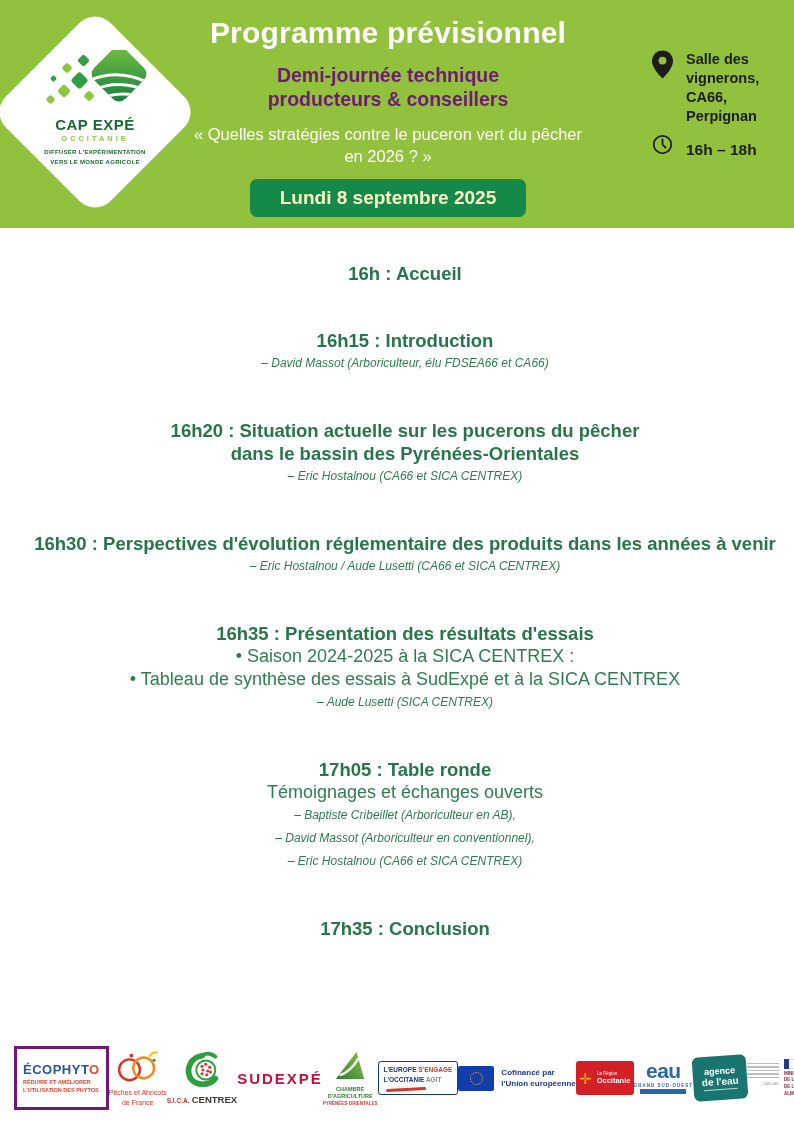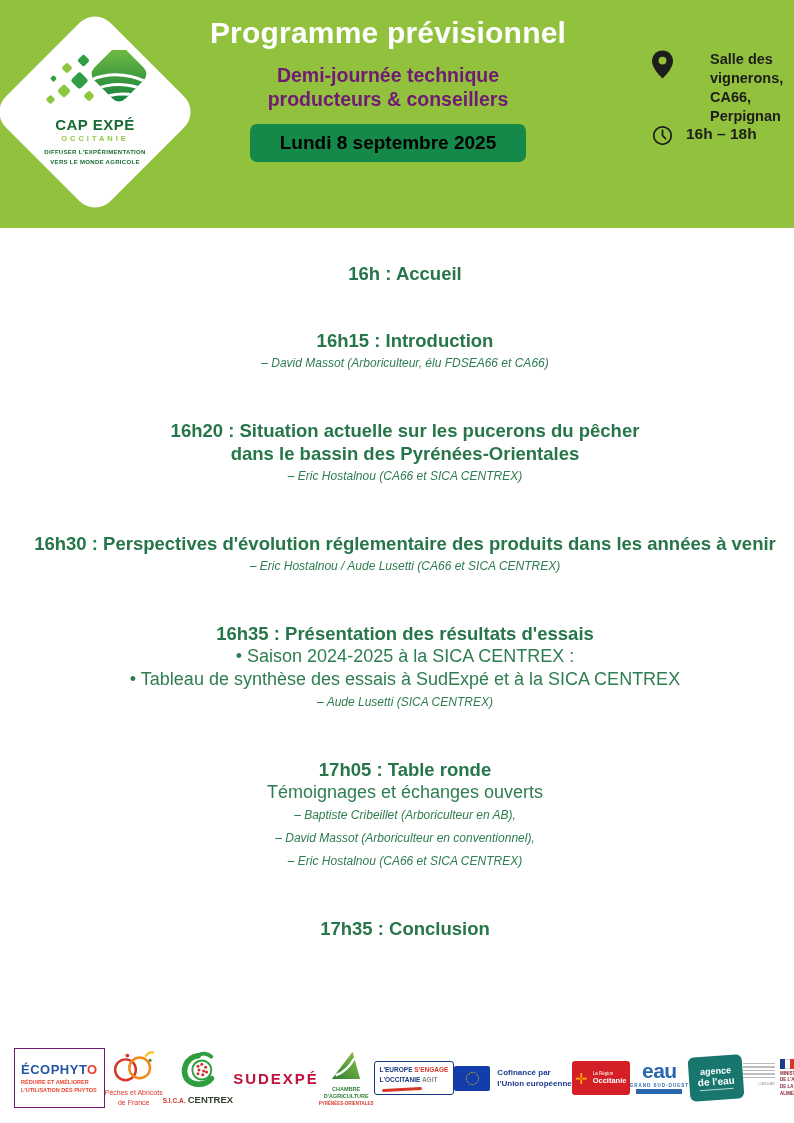--- a/index.html
+++ b/index.html
@@ -16,44 +16,44 @@
   .diamond-inner { position:absolute; inset:0; transform:rotate(-45deg); display:flex; flex-direction:column;
                    align-items:center; padding-top:12px; text-align:center; }
   .cap-name { font-size:15px; font-weight:bold; color:#1a6b33; letter-spacing:0.5px; margin-top:-2px; }
   .cap-occ  { font-size:7.5px; font-weight:bold; color:#8dc63f; letter-spacing:3px; margin-top:1px; }
   .cap-tag  { font-size:6px; font-weight:bold; color:#1a6b33; line-height:1.6; margin-top:5px; letter-spacing:0.3px; }
 
   .h-center { position:absolute; left:156px; top:0; width:464px; text-align:center; }
   .h-title  { margin-top:16px; font-size:30px; font-weight:bold; color:#ffffff; letter-spacing:0.2px; }
   .h-sub    { margin-top:13px; font-size:19.5px; font-weight:bold; color:#701a75; line-height:1.25; }
   .h-quote  { margin-top:11px; font-size:16.5px; color:#ffffff; line-height:1.35; }
-  .h-date   { display:inline-block; margin-top:12px; background:#15894a; color:#000000; font-weight:bold;
+  .h-date   { display:inline-block; margin-top:12px; background:#15894a; color:#fef9c3; font-weight:bold;
               font-size:19px; padding:8px 30px; border-radius:7px; }
 
   .h-right  { position:absolute; left:652px; top:50px; width:138px; }
   .loc-row  { display:flex; gap:13px; }
-  .loc-text { font-size:14.5px; font-weight:bold; color:#1d1d1b; line-height:1.3;margin-left:24px; }
-  .time-row { display:flex; gap:13px; margin-top:0; align-items:flex-start; }
+  .loc-text { font-size:14.5px; font-weight:bold; color:#1d1d1b; line-height:1.3; }
+  .time-row { display:flex; gap:13px; margin-top:9px; align-items:flex-end; }
   .time-text{ font-size:15.5px; font-weight:bold; color:#1d1d1b; }
 
   
   .main { position:absolute; top:228px; left:8px; width:794px; }
   .session { text-align:center; margin-bottom:44px; }
   .session:first-child { margin-top:34px; }
   .s-title  { font-size:18.5px; font-weight:bold; color:#27764a; line-height:23px; }
   .s-plain  { font-size:18px; color:#2e7d50; line-height:23px; }
   .s-bullet { font-size:18px; color:#2e7d50; line-height:23px; }
   .s-author { font-size:12px; font-style:italic; color:#2e7d50; line-height:23px; }
 
   
   .footer { position:absolute; bottom:8px; left:0; width:794px; height:74px; display:flex; align-items:center;
             justify-content:space-between; padding:0 14px; }
   .flogo { display:flex; flex-direction:column; align-items:center; flex-shrink:0; }
 
-  .eco-box { border:1px solid #701a75; padding:13px 6px; text-align:left; }
+  .eco-box { border:3px solid #701a75; padding:13px 6px; text-align:left; }
   .eco-brand { font-size:13px; font-weight:bold; color:#2456a4; letter-spacing:0.5px; }
   .eco-o { color:#e8432d; }
   .eco-tag { font-size:5.5px; font-weight:bold; color:#e8432d; line-height:1.5; margin-top:1px; }
 
   .peches-text { font-size:7px; color:#d6372b; line-height:1.3; text-align:center; margin-top:1px; }
 
   .centrex-text { font-size:8px; margin-top:1px; }
   .centrex-sica { color:#d0342c; font-size:6.5px; font-weight:bold; }
   .centrex-name { color:#32402f; font-size:9.5px; font-weight:bold; }
 
@@ -141,20 +141,24 @@
         </div>
       </div>
     </div>
 
     <div class="h-center">
       <div class="h-title">Programme prévisionnel</div>
       <div class="h-sub">
         <div>Demi-journée technique</div>
         <div>producteurs &amp; conseillers</div>
       </div>
+      <div class="h-quote">
+        <div>« Quelles stratégies contre le puceron vert du pêcher</div>
+        <div>en 2026 ? »</div>
+      </div>
       <div><span class="h-date">Lundi 8 septembre 2025</span></div>
     </div>
 
     <div class="h-right">
       <div class="loc-row">
         <span>
           <svg width="21" height="29" viewBox="0 0 24 32">
             <path d="M12 0C5.4 0 0 5.4 0 12c0 9 12 20 12 20s12-11 12-20C24 5.4 18.6 0 12 0z" fill="#1d1d1b"></path>
             <circle cx="12" cy="11.5" r="4.5" fill="#92c13d"></circle>
           </svg>

